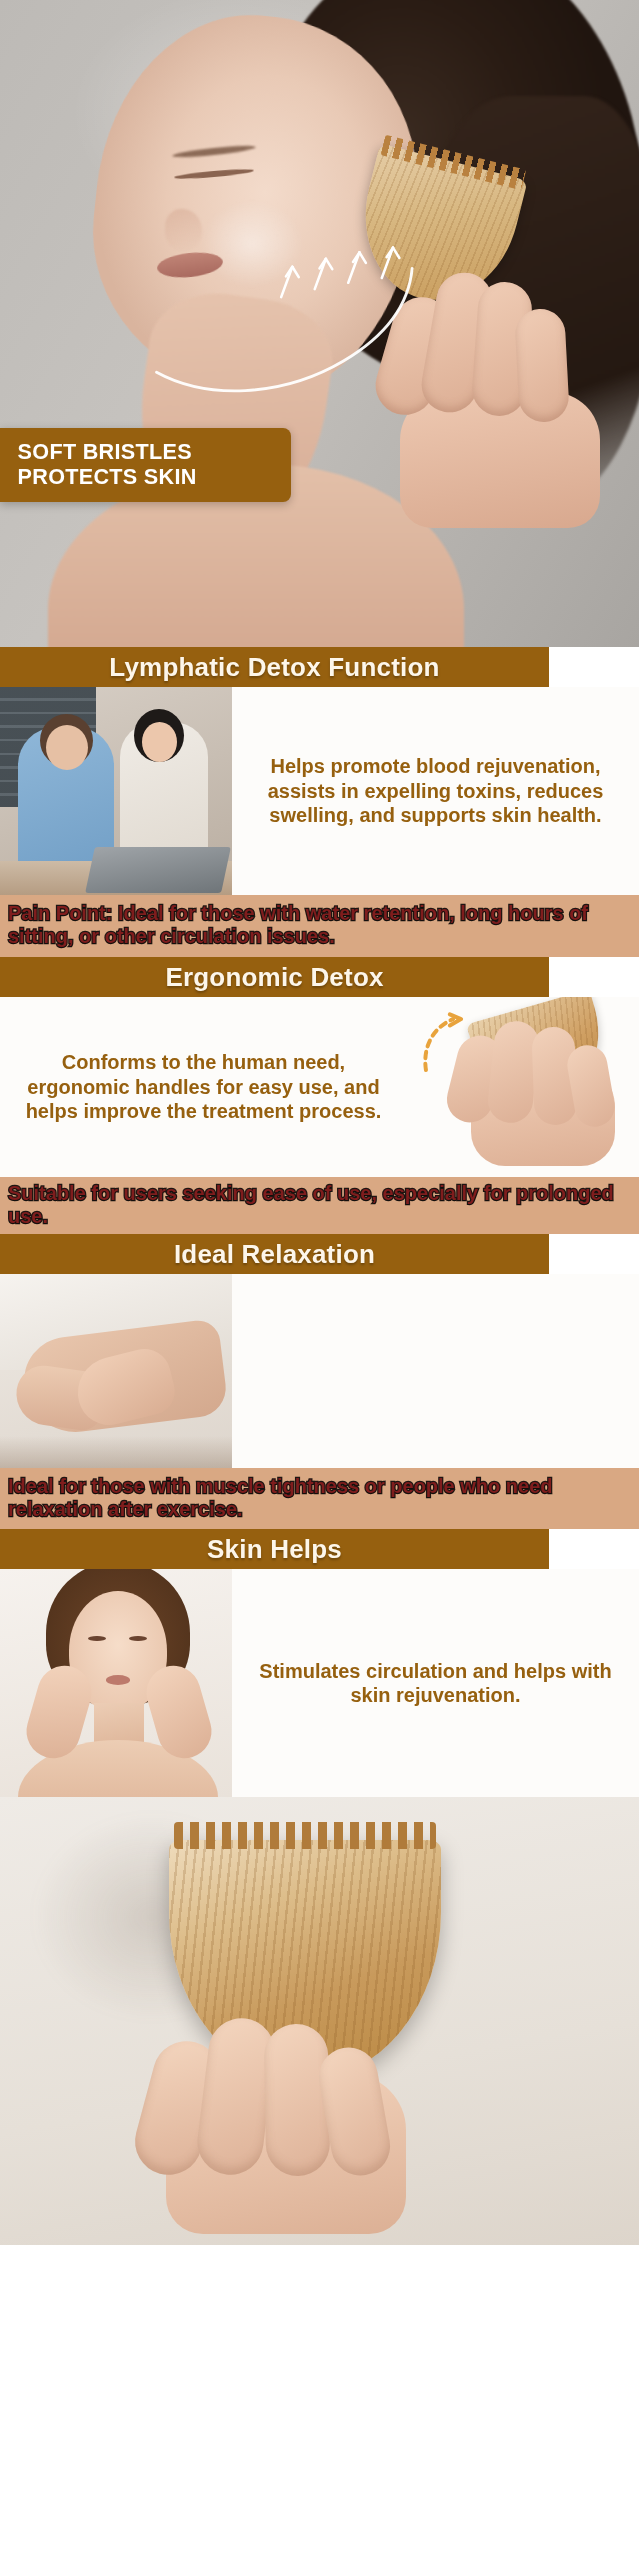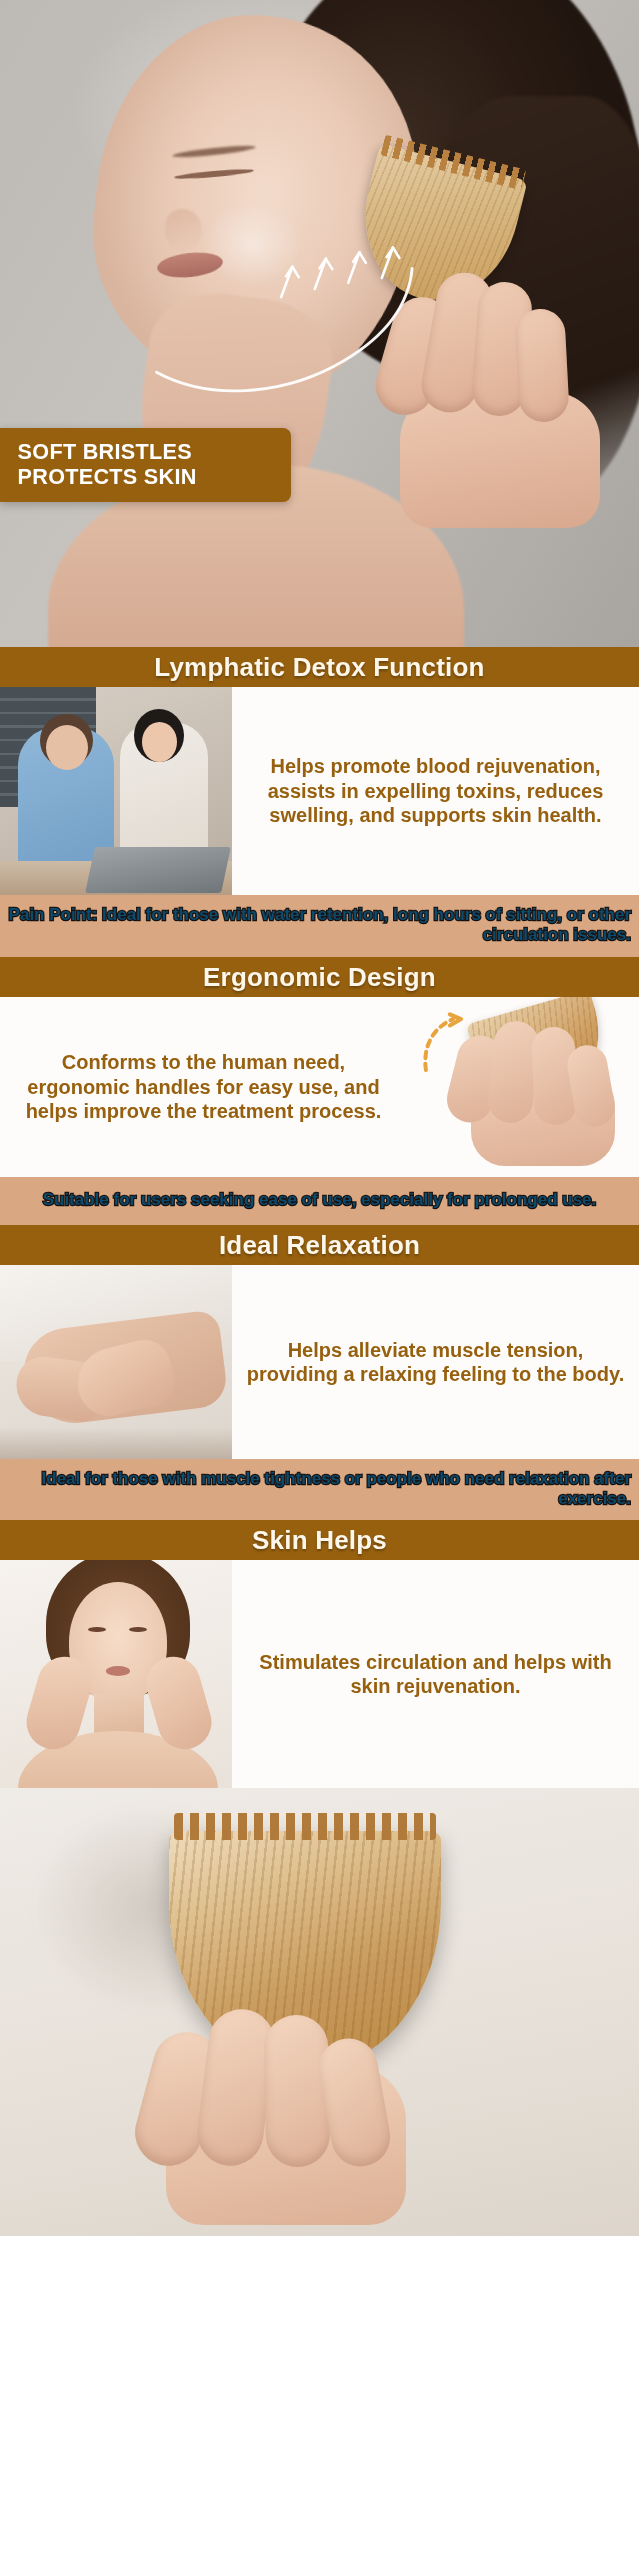--- a/index.html
+++ b/index.html
@@ -77,37 +77,37 @@
 
   .hero-arrows { position:absolute; left:0; top:0; width:639px; height:647px; }
 
   .badge { position:absolute; left:0; top:428px; min-width:291px; padding:11.2px 21px 12.8px 17.6px;
      background:#96600f; border-radius:0 8px 8px 0;
      box-shadow:0 2.4px 8px rgba(0,0,0,.22); }
   .badge div { color:#ffffff; font-size:21.6px; line-height:1.17; font-weight:700;
      letter-spacing:0.3px; font-family:"Liberation Sans", sans-serif; }
 
   
-  .bar { width:639px; height:40px; background:#96600f;
+  .bar { width:549px; height:40px; background:#96600f;
      display:flex; align-items:center; justify-content:center; }
   .bar span { color:#fdf6ea; font-size:26px; font-weight:700; letter-spacing:0.2px;
      text-shadow:0 1.6px 2.4px rgba(0,0,0,.28); font-family:"Liberation Sans", sans-serif; }
 
   .panel { width:639px; display:flex; background:#fdfcfa; }
   .panel.rev { flex-direction:row-reverse; }
   .panel .pic { width:232px; flex:0 0 232px; position:relative; overflow:hidden; }
   .panel .txt { flex:1; display:flex; align-items:center; justify-content:center;
      padding:11.2px 14.4px; }
   .panel .txt p { color:#96600f; font-size:20px; font-weight:700; line-height:1.22;
      text-align:center; font-family:"Liberation Sans", sans-serif; }
 
   .strip { width:639px; background:#d9a883; padding:4.8px 8px 6.4px;
      display:flex; align-items:center; justify-content:center; }
-  .strip p { color:#0c4a6e; font-size:17px; font-weight:700; line-height:1.16;
-     text-align:right; font-family:"Liberation Sans", sans-serif;
+  .strip p { color:#7f1d1d; font-size:20px; font-weight:700; line-height:1.16;
+     text-align:left; font-family:"Liberation Sans", sans-serif;
      -webkit-text-stroke:2.4px #1d1512; paint-order:stroke fill;
      text-shadow:0 0.8px 0 rgba(0,0,0,.35); }
 
   
   .pic-office { background:linear-gradient(160deg,#d7cfc6,#b9ada0); }
   .po-win { position:absolute; left:0; top:0; width:96px; height:120px;
      background:repeating-linear-gradient(0deg,#2f3a42 0 11.2px,#4a565f 11.2px 13.6px); opacity:.85; }
   .po-man { position:absolute; left:17.6px; top:40px; width:96px; height:168px;
      background:linear-gradient(160deg,#8fb7d8,#6e9cc4); border-radius:38px 38px 0 0; }
   .po-manh { position:absolute; left:40px; top:27px; width:53px; height:53px;
@@ -275,21 +275,21 @@
     </div>
     <div class="txt">
       <p>Helps promote blood rejuvenation, assists in expelling toxins, reduces swelling, and supports skin health.</p>
     </div>
   </div>
   <div class="strip" style="height:62px">
     <p>Pain Point: Ideal for those with water retention, long hours of sitting, or other circulation issues.</p>
   </div>
 
   <div class="bar">
-    <span>Ergonomic Design</span>
+    <span>Ergonomic Detox</span>
   </div>
   <div class="panel rev" style="height:180px">
     <div class="pic pic-tool2">
       <div class="t2-hand">
         <div class="t2-tool">
           <div class="t2-grain"></div>
         </div>
         <div class="t2-palm"></div>
         <div class="t2-f t2-f1"></div>
         <div class="t2-f t2-f2"></div>
@@ -300,37 +300,34 @@
         <g fill="none" stroke="#e8a33c" stroke-width="5" stroke-linecap="round" stroke-dasharray="8 7">
           <path d="M10 74 C6 48 16 22 44 10"></path>
         </g>
         <path d="M40 4 L54 10 L40 18" fill="none" stroke="#e8a33c" stroke-width="5" stroke-linecap="round" stroke-linejoin="round"></path>
       </svg>
     </div>
     <div class="txt">
       <p>Conforms to the human need, ergonomic handles for easy use, and helps improve the treatment process.</p>
     </div>
   </div>
-  <div class="strip" style="height:48px">
+  <div class="strip" style="height:57px">
     <p>Suitable for users seeking ease of use, especially for prolonged use.</p>
   </div>
 
   <div class="bar">
     <span>Ideal Relaxation</span>
   </div>
   <div class="panel" style="height:194px">
     <div class="pic pic-legs">
       <div class="lg-sheet"></div>
       <div class="lg-leg"></div>
       <div class="lg-foot"></div>
       <div class="lg-hand"></div>
       <div class="lg-shadow"></div>
-    </div>
-    <div class="txt">
-      <p>Helps alleviate muscle tension, providing a relaxing feeling to the body.</p>
     </div>
   </div>
   <div class="strip" style="height:61px">
     <p>Ideal for those with muscle tightness or people who need relaxation after exercise.</p>
   </div>
 
   <div class="bar">
     <span>Skin Helps</span>
   </div>
   <div class="panel" style="height:228px">

